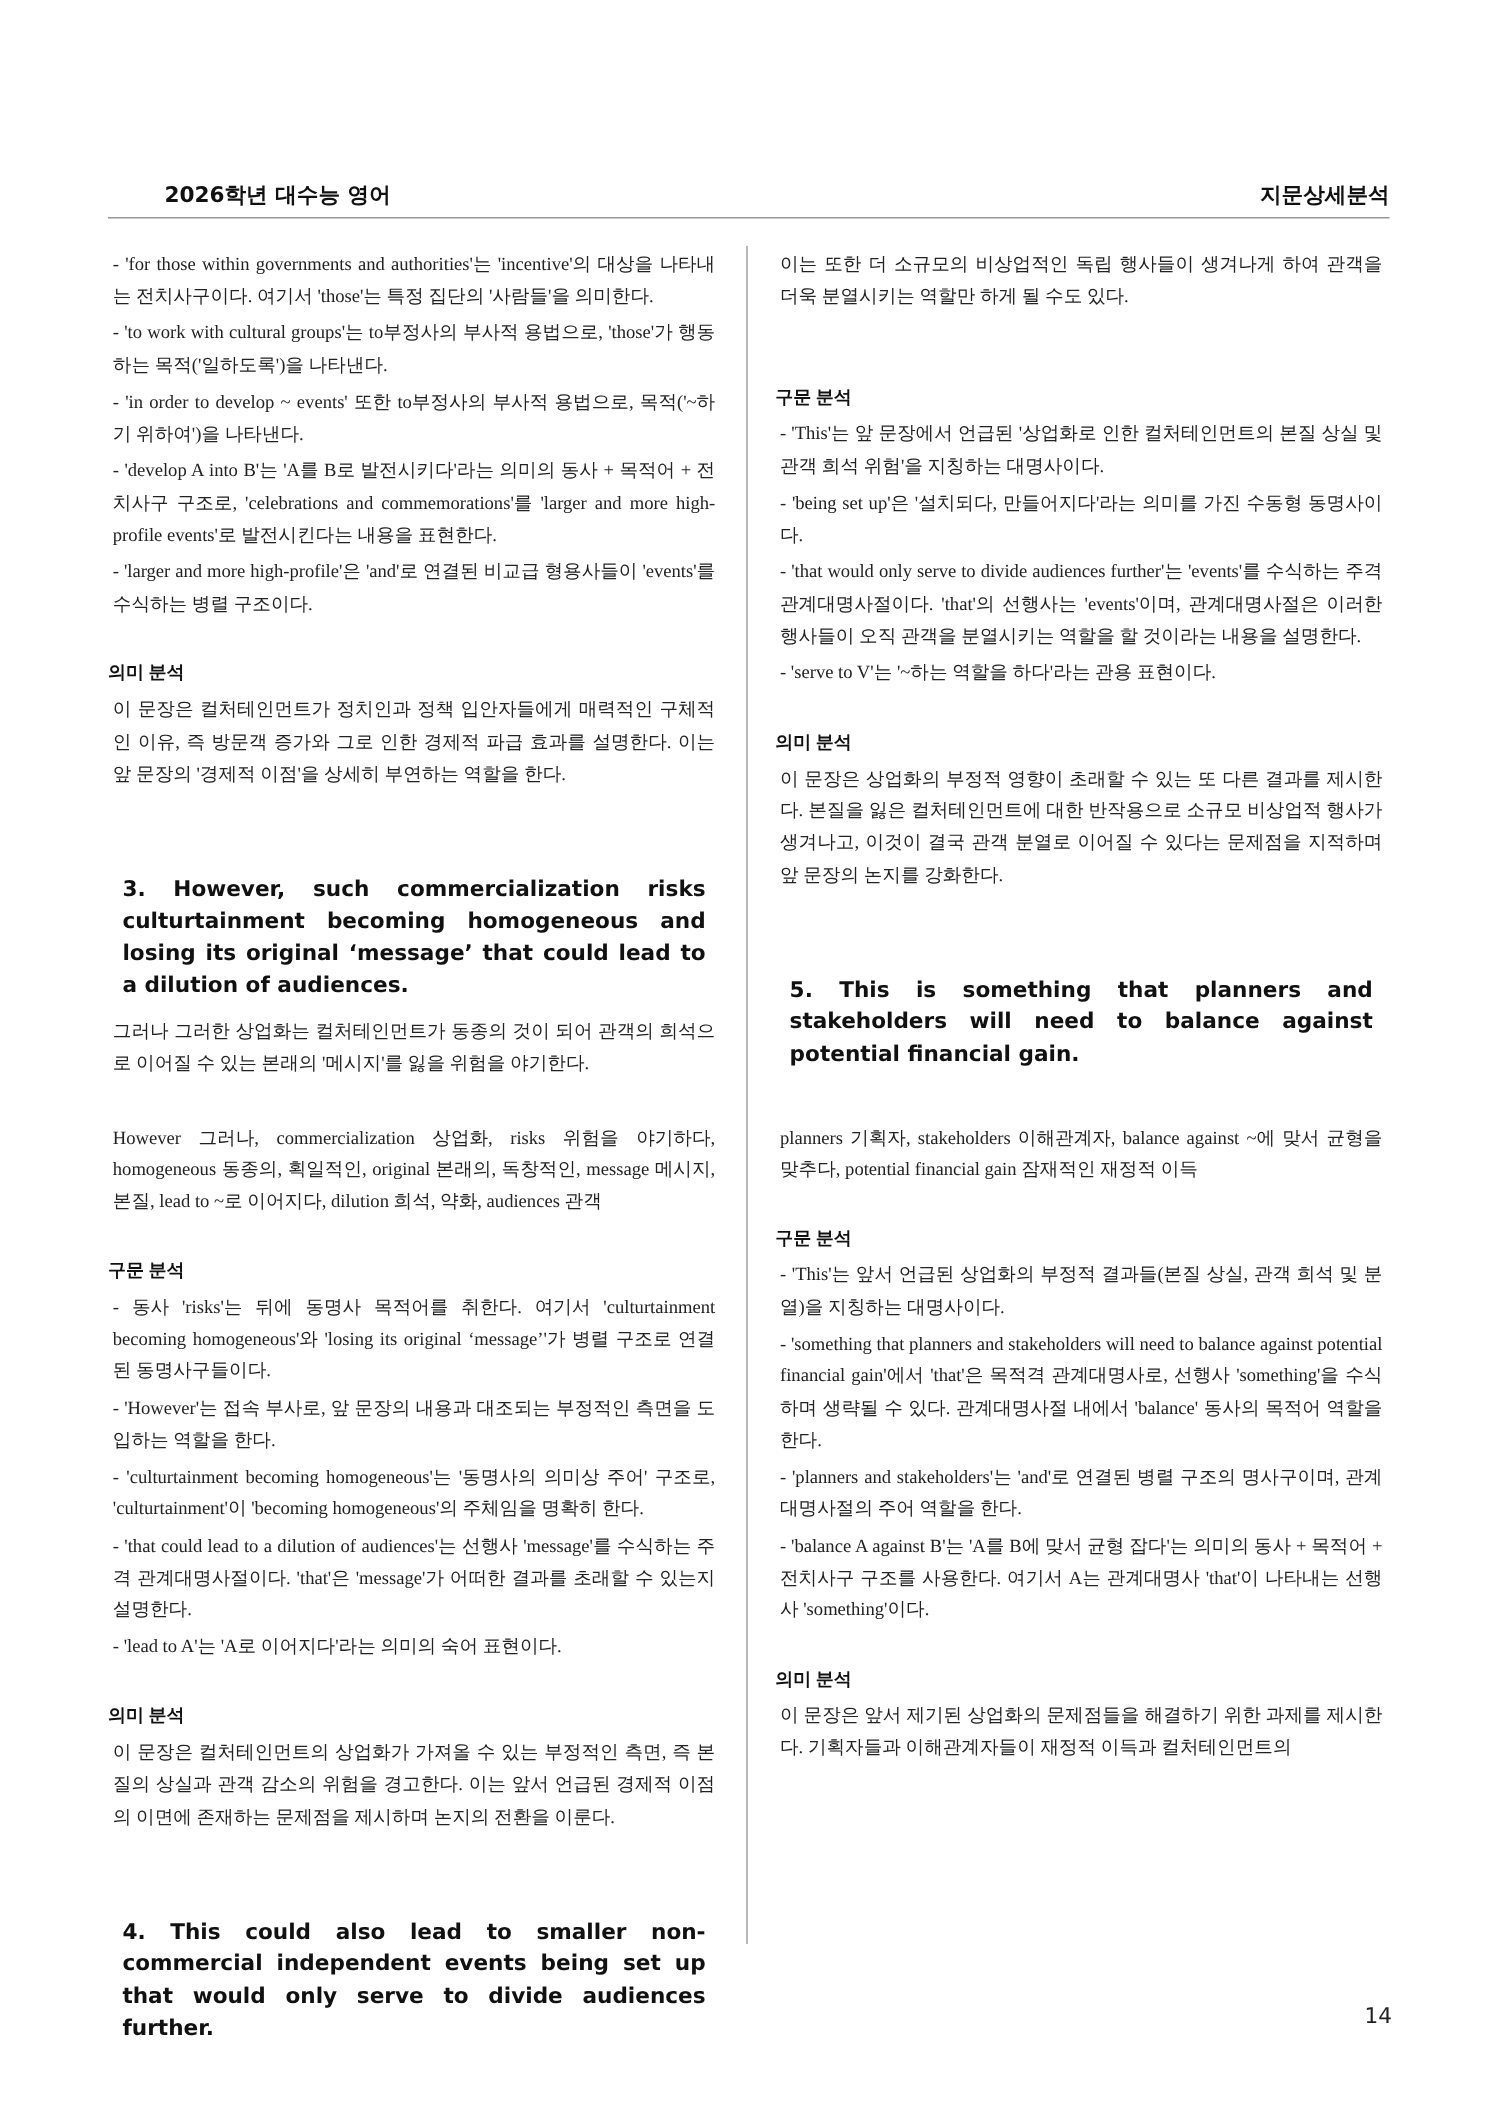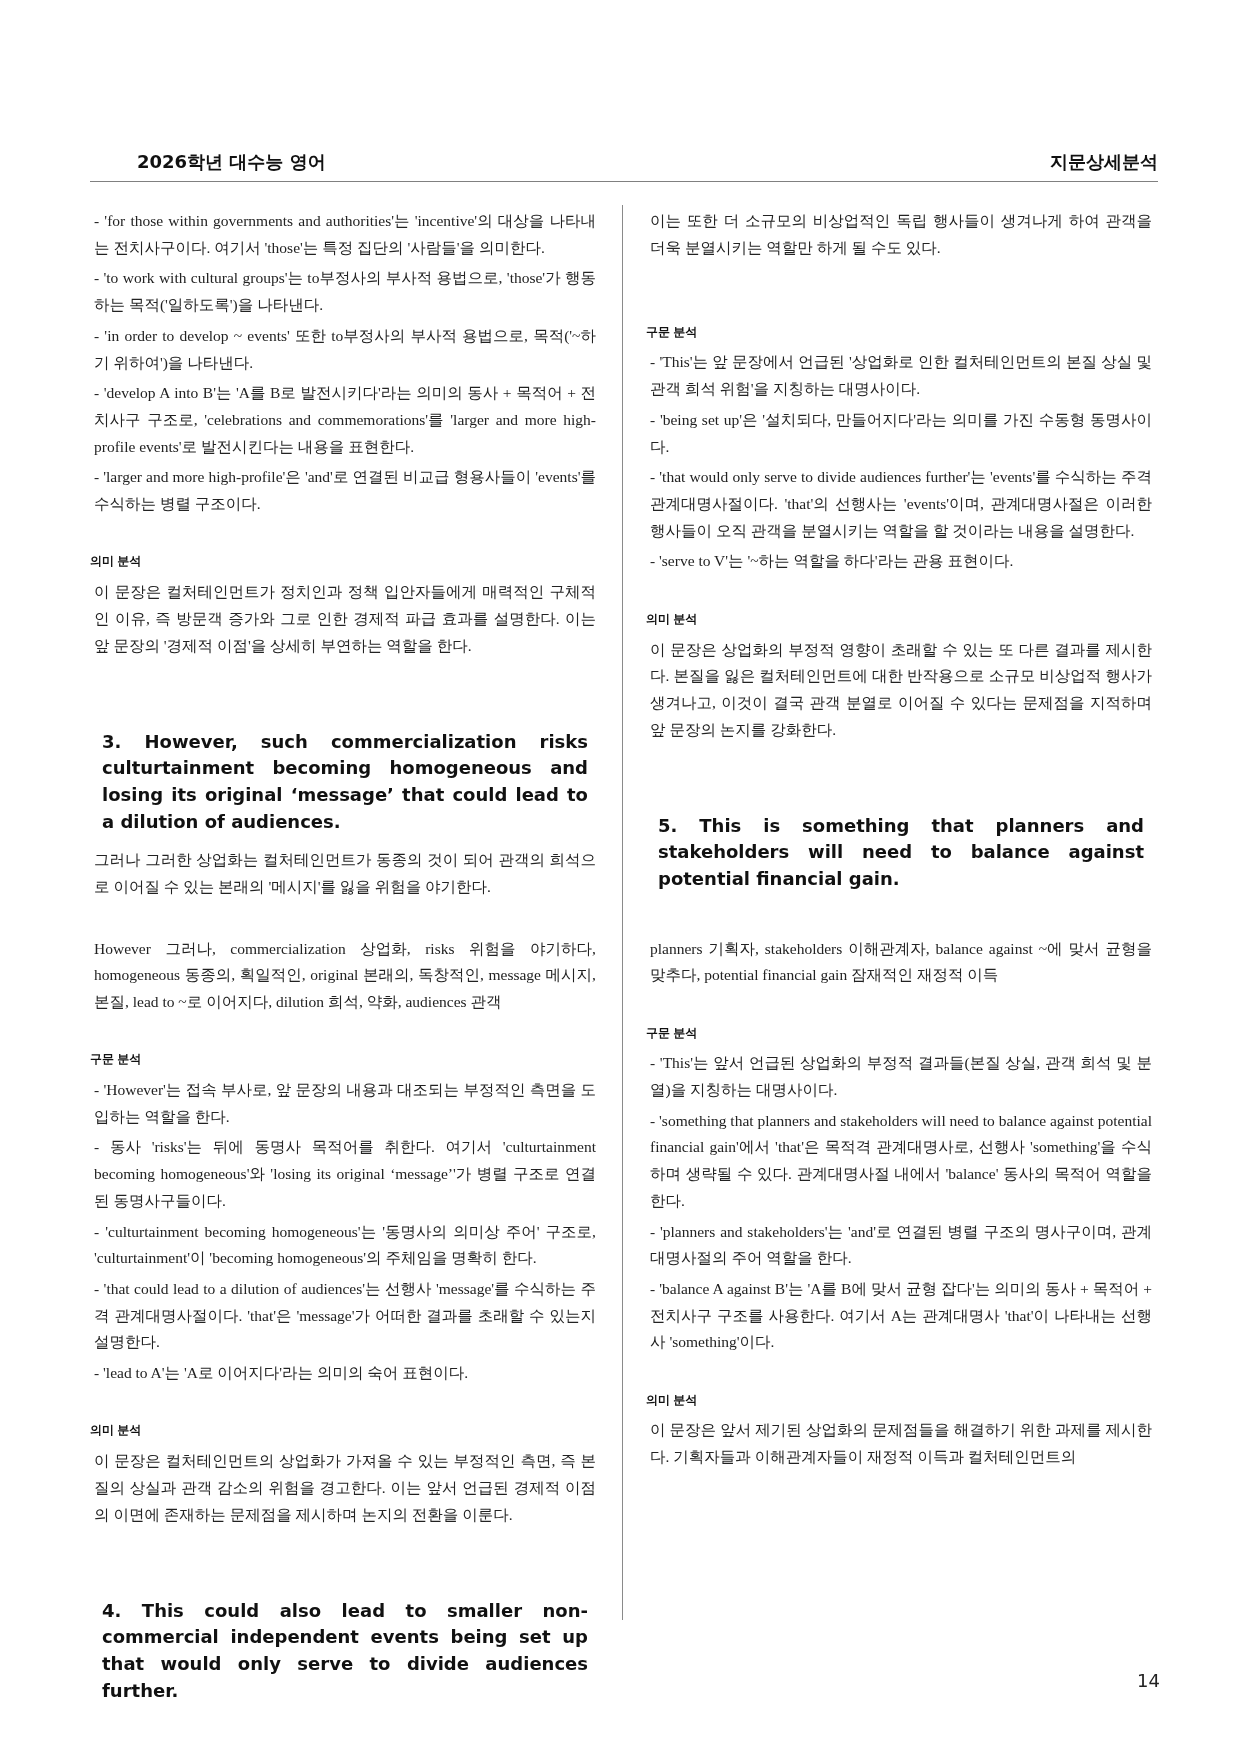--- a/index.html
+++ b/index.html
@@ -8,21 +8,21 @@
   .header-left { position: absolute; left: 0; top: 0; font-family: "DejaVu Sans", sans-serif; font-weight: bold; font-size: 18px; color: #111; margin-left: 47px; }
   .header-right { position: absolute; right: 0; top: 0; font-family: "DejaVu Sans", sans-serif; font-weight: bold; font-size: 18px; color: #111; margin-left: 32px; }
   .header-rule { position: absolute; left: 90px; top: 181px; width: 1068px; height: 1px; background: #808080; }
   .col-divider { position: absolute; left: 622px; top: 205px; width: 1px; height: 1415px; background: #8a8a8a; }
   .col { position: absolute; top: 204px; width: 510px; font-family: "Liberation Serif", serif; font-size: 15.5px; line-height: 26.7px; text-align: justify; color: #222; }
   .col.left { left: 90px; }
   .col.right { left: 646px; }
   .p { margin: 4px; }
   .gap { height: 26.7px; }
   .gap2 { height: 53.4px; }
-  .sec-title { font-family: Liberation Sans, sans-serif; font-weight: bold; font-size: 12px; color: #111; margin: 0; }
+  .sec-title { font-family: Liberation Serif, serif; font-weight: bold; font-size: 15px; color: #111; margin: 0; }
   .sentence { font-family: "DejaVu Sans", sans-serif; font-weight: bold; font-size: 18px; color: #111; margin: 12px; text-align: justify; }
   .page-number { position: absolute; right: 80px; top: 1670px; font-family: "DejaVu Sans", sans-serif; font-size: 18px; color: #222; }
 </style>
 </head>
 <body>
 
 <div class="header">
   <div class="header-left">2026학년 대수능 영어</div>
   <div class="header-right">지문상세분석</div>
 </div>
@@ -38,22 +38,22 @@
   <div class="gap"></div>
   <p class="sec-title">의미 분석</p>
   <p class="p">이 문장은 컬처테인먼트가 정치인과 정책 입안자들에게 매력적인 구체적인 이유, 즉 방문객 증가와 그로 인한 경제적 파급 효과를 설명한다. 이는 앞 문장의 '경제적 이점'을 상세히 부연하는 역할을 한다.</p>
   <div class="gap2"></div>
   <p class="sentence">3. However, such commercialization risks culturtainment becoming homogeneous and losing its original ‘message’ that could lead to a dilution of audiences.</p>
   <p class="p">그러나 그러한 상업화는 컬처테인먼트가 동종의 것이 되어 관객의 희석으로 이어질 수 있는 본래의 '메시지'를 잃을 위험을 야기한다.</p>
   <div class="gap"></div>
   <p class="p">However 그러나, commercialization 상업화, risks 위험을 야기하다, homogeneous 동종의, 획일적인, original 본래의, 독창적인, message 메시지, 본질, lead to ~로 이어지다, dilution 희석, 약화, audiences 관객</p>
   <div class="gap"></div>
   <p class="sec-title">구문 분석</p>
+  <p class="p">- 동사 'risks'는 뒤에 동명사 목적어를 취한다. 여기서 'culturtainment becoming homogeneous'와 'losing its original ‘message’'가 병렬 구조로 연결된 동명사구들이다.</p>
   <p class="p">- 'However'는 접속 부사로, 앞 문장의 내용과 대조되는 부정적인 측면을 도입하는 역할을 한다.</p>
-  <p class="p">- 동사 'risks'는 뒤에 동명사 목적어를 취한다. 여기서 'culturtainment becoming homogeneous'와 'losing its original ‘message’'가 병렬 구조로 연결된 동명사구들이다.</p>
   <p class="p">- 'culturtainment becoming homogeneous'는 '동명사의 의미상 주어' 구조로, 'culturtainment'이 'becoming homogeneous'의 주체임을 명확히 한다.</p>
   <p class="p">- 'that could lead to a dilution of audiences'는 선행사 'message'를 수식하는 주격 관계대명사절이다. 'that'은 'message'가 어떠한 결과를 초래할 수 있는지 설명한다.</p>
   <p class="p">- 'lead to A'는 'A로 이어지다'라는 의미의 숙어 표현이다.</p>
   <div class="gap"></div>
   <p class="sec-title">의미 분석</p>
   <p class="p">이 문장은 컬처테인먼트의 상업화가 가져올 수 있는 부정적인 측면, 즉 본질의 상실과 관객 감소의 위험을 경고한다. 이는 앞서 언급된 경제적 이점의 이면에 존재하는 문제점을 제시하며 논지의 전환을 이룬다.</p>
   <div class="gap2"></div>
   <p class="sentence">4. This could also lead to smaller non-commercial independent events being set up that would only serve to divide audiences further.</p>
 </div>
 

